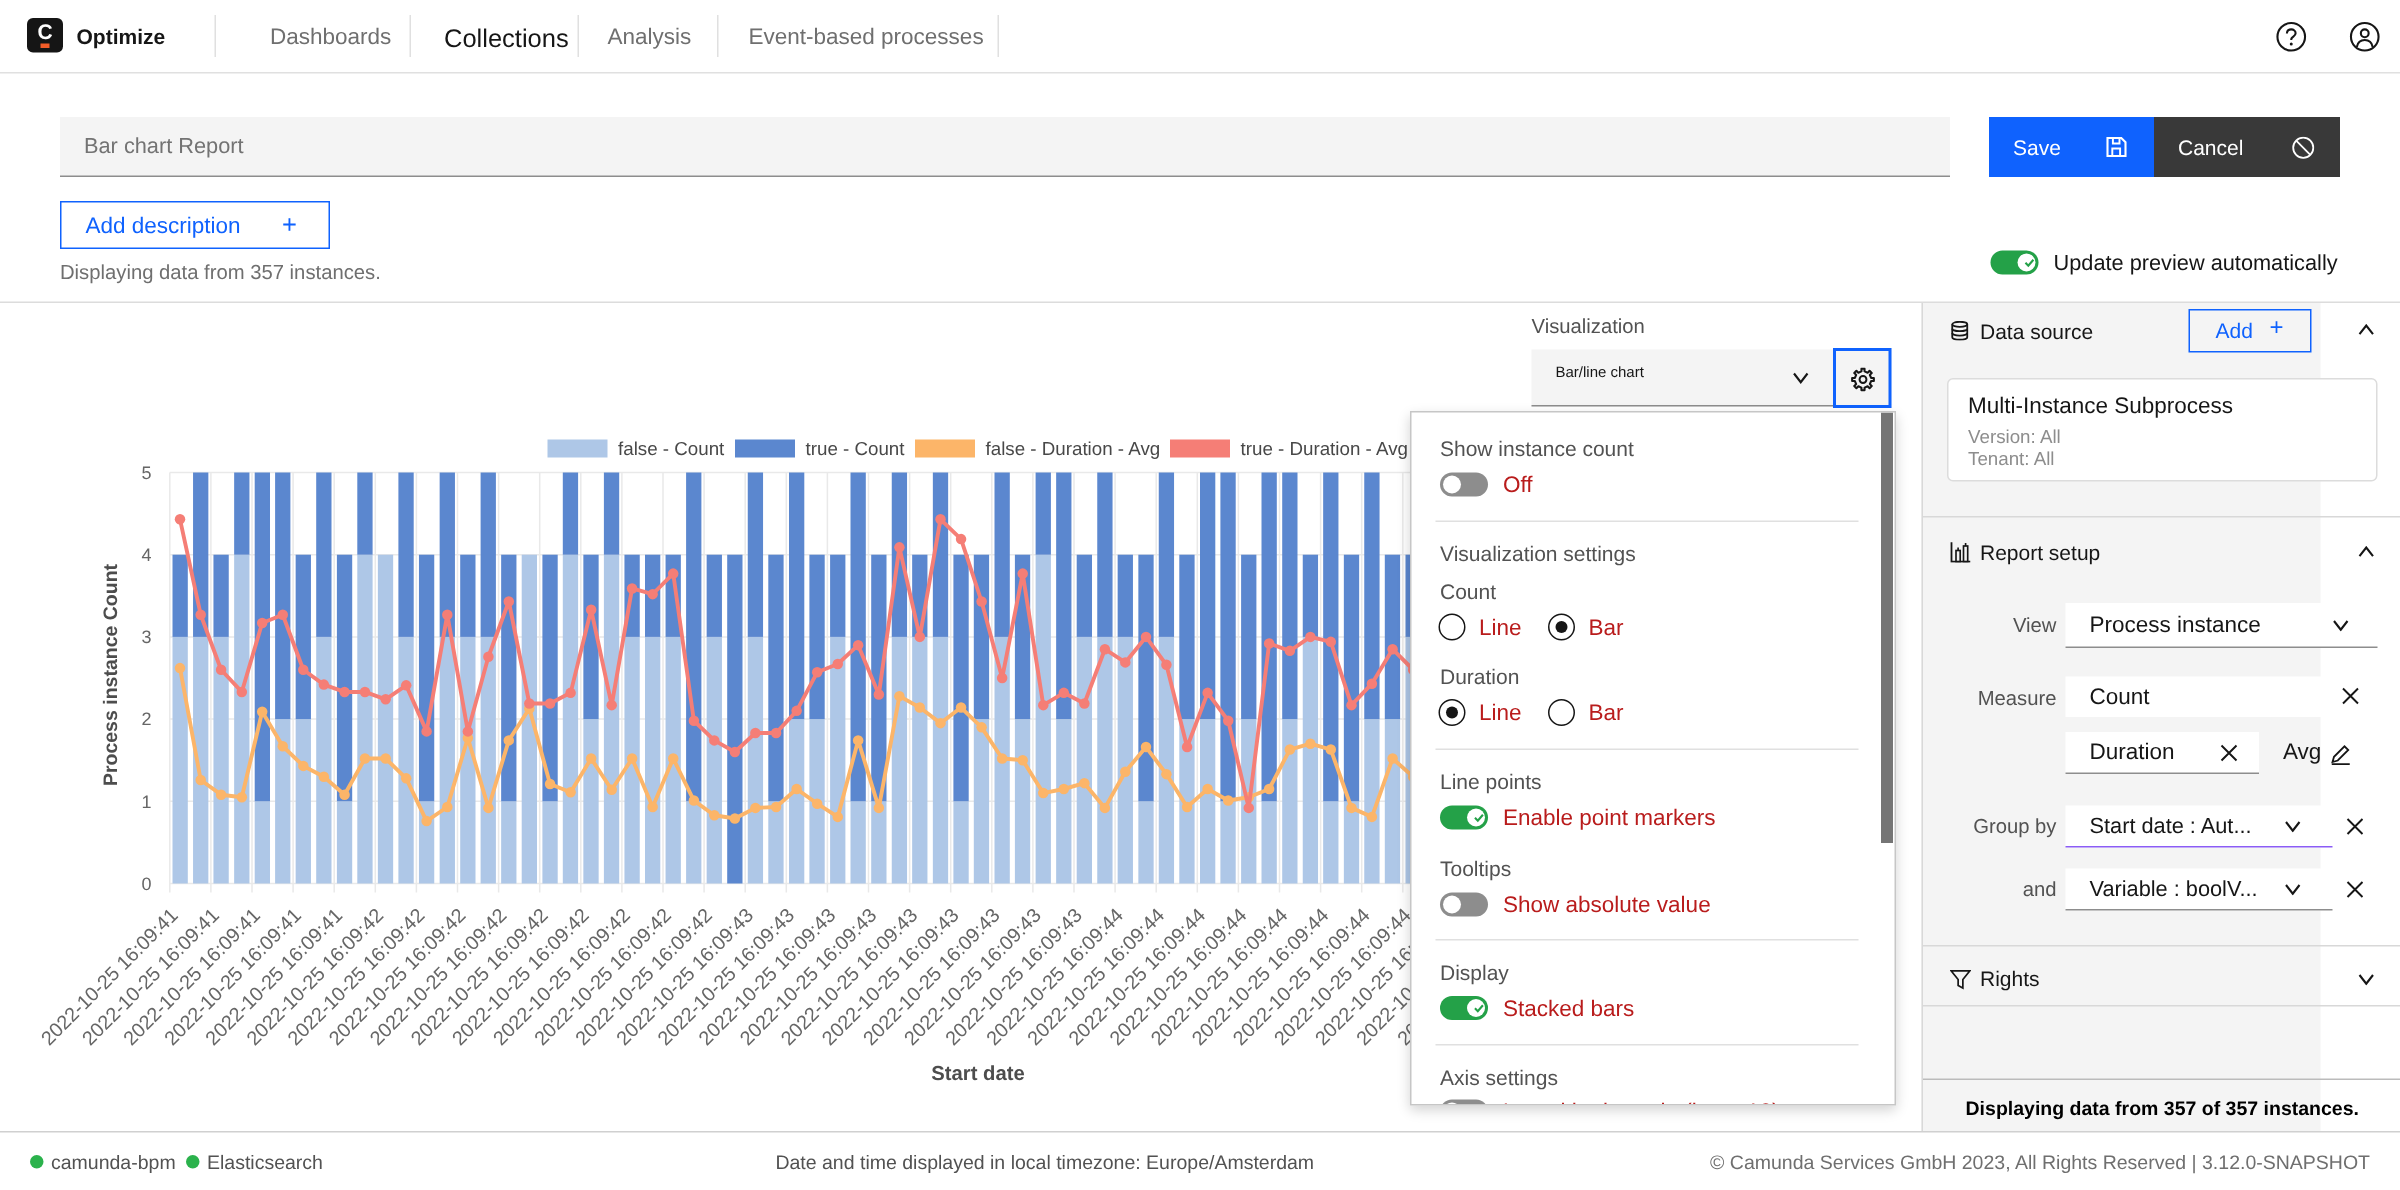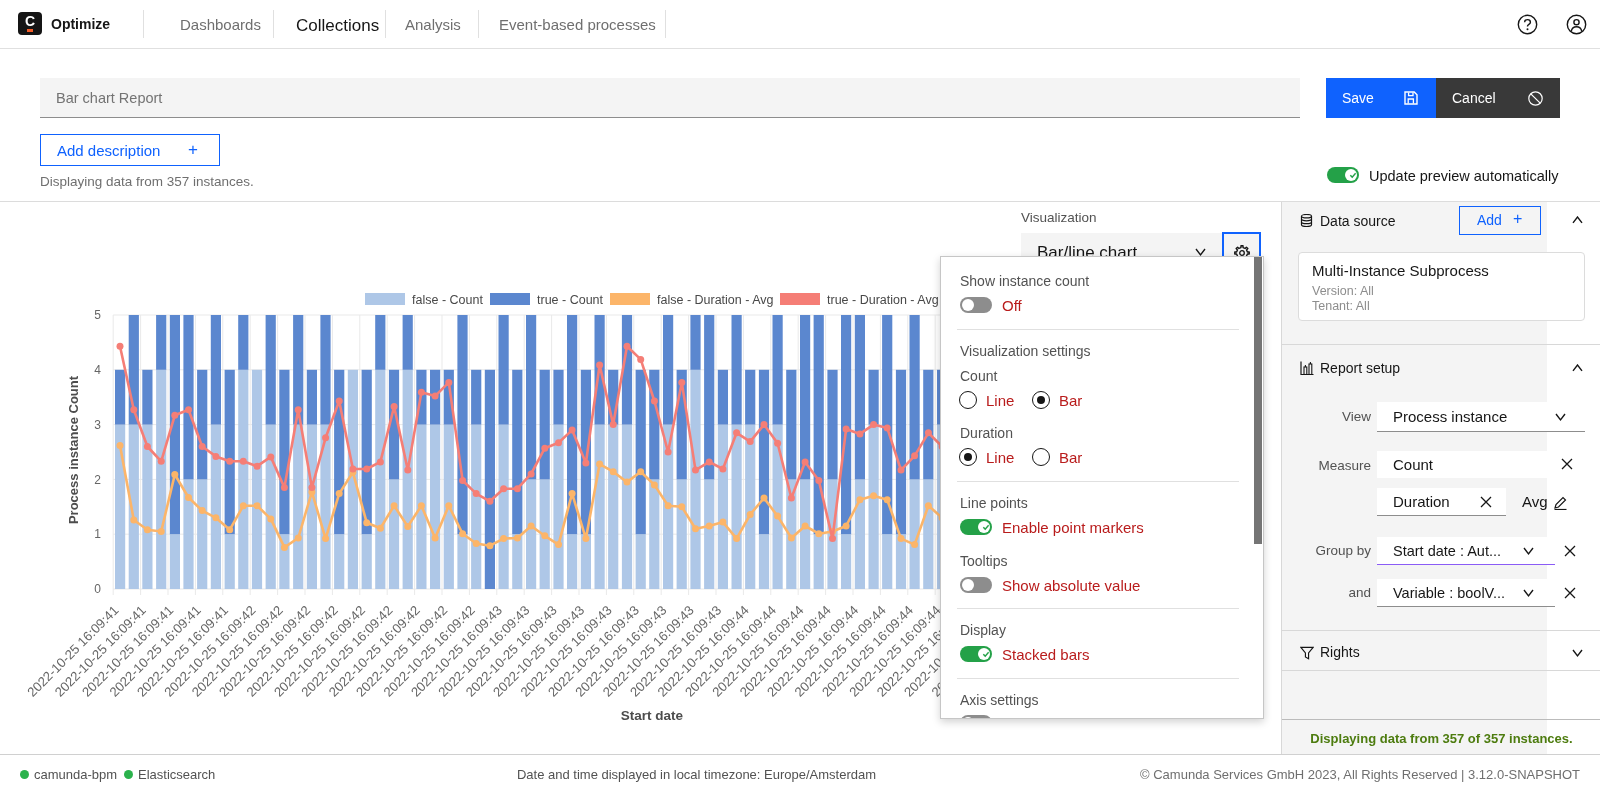--- a/index.html
+++ b/index.html
@@ -448,21 +448,21 @@
       <path d="M2.3 5.2l1.9 1.9 3.4-3.9" fill="none" stroke="#24a148" stroke-width="1.4"></path>
     </svg>
 </div>
 <div class="abs" style="left:1369px;top:168px;font-size:14.5px;color:#161616;">Update preview automatically</div>
 
 <div class="abs" style="left:0;top:201px;width:1600px;height:1px;background:#dcdcdc;"></div>
 <div class="abs" style="left:0;top:754px;width:1600px;height:39px;background:#fff;border-top:1px solid #d0d0d0;"></div>
 
 <div class="abs" style="left:1021px;top:210px;font-size:13.5px;color:#525252;">Visualization</div>
 <div class="abs" style="left:1021px;top:233px;width:201px;height:38px;background:#f4f4f4;border-bottom:1px solid #8d8d8d;">
-  <div class="abs" style="left:16px;top:10px;font-size:17px;color:#161616;">Bar/line chart</div>
+  <div class="abs" style="left:16px;top:10px;font-size:10px;color:#161616;">Bar/line chart</div>
   <svg style="position:absolute;left:174px;top:15px" width="11" height="8">
       <polyline points="1,1 5.5,6.82 10,1" fill="none" stroke="#161616" stroke-width="1.4"></polyline>
     </svg>
 </div>
 <div class="abs" style="left:1222px;top:232px;width:39px;height:40px;background:#f4f4f4;border:2px solid #0f62fe;">
   <svg class="abs" style="left:10px;top:11px" width="16" height="16" viewBox="0 0 16 16">
       <polygon points="6.95,2.60 6.98,0.77 9.02,0.77 9.05,2.60 11.08,3.44 12.39,2.17 13.83,3.61 12.56,4.92 13.40,6.95 15.23,6.98 15.23,9.02 13.40,9.05 12.56,11.08 13.83,12.39 12.39,13.83 11.08,12.56 9.05,13.40 9.02,15.23 6.98,15.23 6.95,13.40 4.92,12.56 3.61,13.83 2.17,12.39 3.44,11.08 2.60,9.05 0.77,9.02 0.77,6.98 2.60,6.95 3.44,4.92 2.17,3.61 3.61,2.17 4.92,3.44" fill="none" stroke="#161616" stroke-width="1.4" stroke-linejoin="round"></polygon>
       <circle cx="8" cy="8" r="2.3" fill="none" stroke="#161616" stroke-width="1.3"></circle>
     </svg>
 </div>
@@ -552,24 +552,24 @@
   <div class="abs" style="left:0;top:428px;width:319px;height:1px;background:#d8d8d8;"></div>
   <svg class="abs" style="left:18px;top:444px" width="14" height="14" viewBox="0 0 16 16">
       <path d="M1 1.5h14L9.8 8v6.5l-3.6-2V8z" fill="none" stroke="#161616" stroke-width="1.3"></path>
     </svg>
   <div class="abs" style="left:38px;top:442px;font-size:14px;color:#161616;">Rights</div>
   <svg style="position:absolute;left:290px;top:447px" width="11" height="8">
       <polyline points="1,1 5.5,6.82 10,1" fill="none" stroke="#161616" stroke-width="1.4"></polyline>
     </svg>
   <div class="abs" style="left:0;top:468px;width:319px;height:1px;background:#d8d8d8;"></div>
   <div class="abs" style="left:0;top:517px;width:319px;height:1px;background:#bbb;"></div>
-  <div class="abs" style="left:0;top:518px;width:319px;height:34px;text-align:center;font-size:13px;font-weight:bold;color:#4d7c0f;padding-top:11px;">Displaying data from 357 of 357 instances.</div>
-</div>
-
-<div class="abs" style="left:940px;top:256px;width:324px;height:463px;background:#fff;border:1px solid #c6c6c6;box-shadow:0 3px 8px rgba(0,0,0,0.18);overflow:hidden;">
+  <div class="abs" style="left:0;top:518px;width:319px;height:34px;text-align:center;font-size:13px;font-weight:bold;color:#000000;padding-top:11px;">Displaying data from 357 of 357 instances.</div>
+</div>
+
+<div class="abs" style="left:940px;top:274px;width:324px;height:463px;background:#fff;border:1px solid #c6c6c6;box-shadow:0 3px 8px rgba(0,0,0,0.18);overflow:hidden;">
   <div class="abs" style="right:1px;top:0px;width:8px;height:287px;background:#757575;"></div>
   <div class="seclbl" style="left:19px;top:16px;">Show instance count</div>
   <div class="toggle tg-off" style="left:19px;top:40px;">
       <div class="knob"></div>
     </div>
   <div class="ctllbl" style="left:61px;top:40px;">Off</div>
   <div class="abs" style="left:16px;top:72px;width:282px;height:1px;background:#e0e0e0;"></div>
   <div class="seclbl" style="left:19px;top:86px;">Visualization settings</div>
   <div class="seclbl" style="left:19px;top:111px;">Count</div>
   <div class="radio" style="left:18px;top:134px;"></div>

